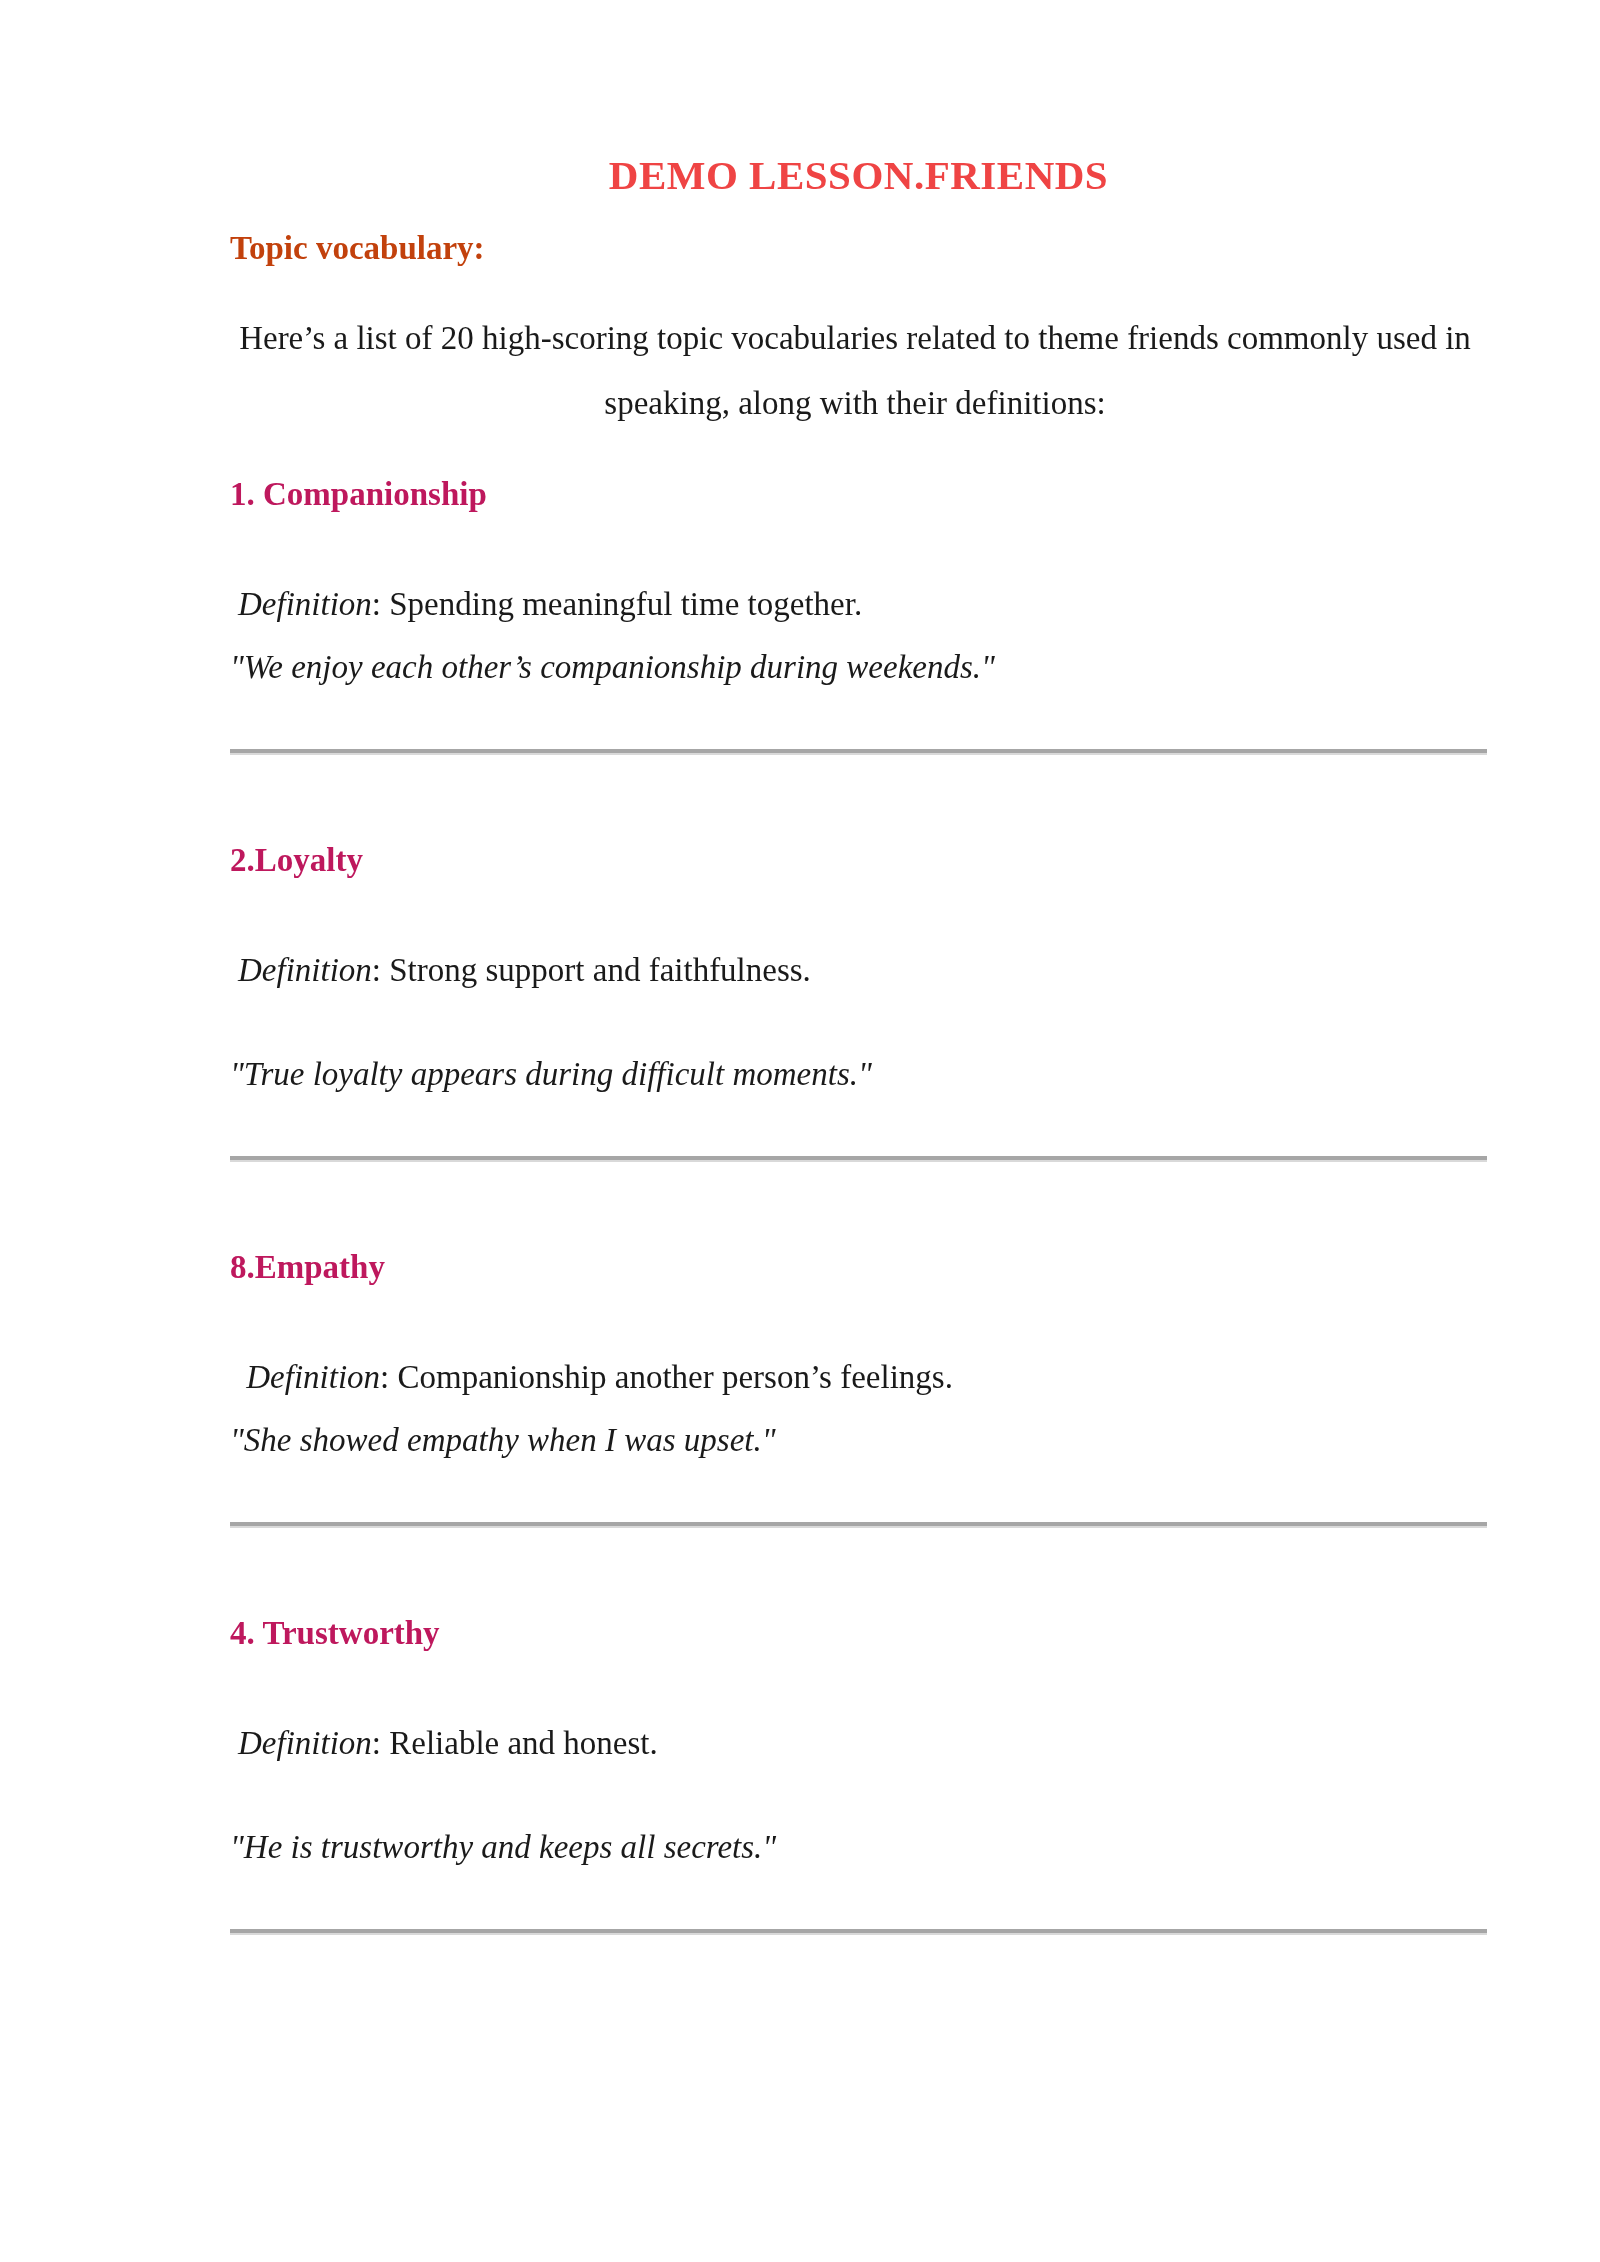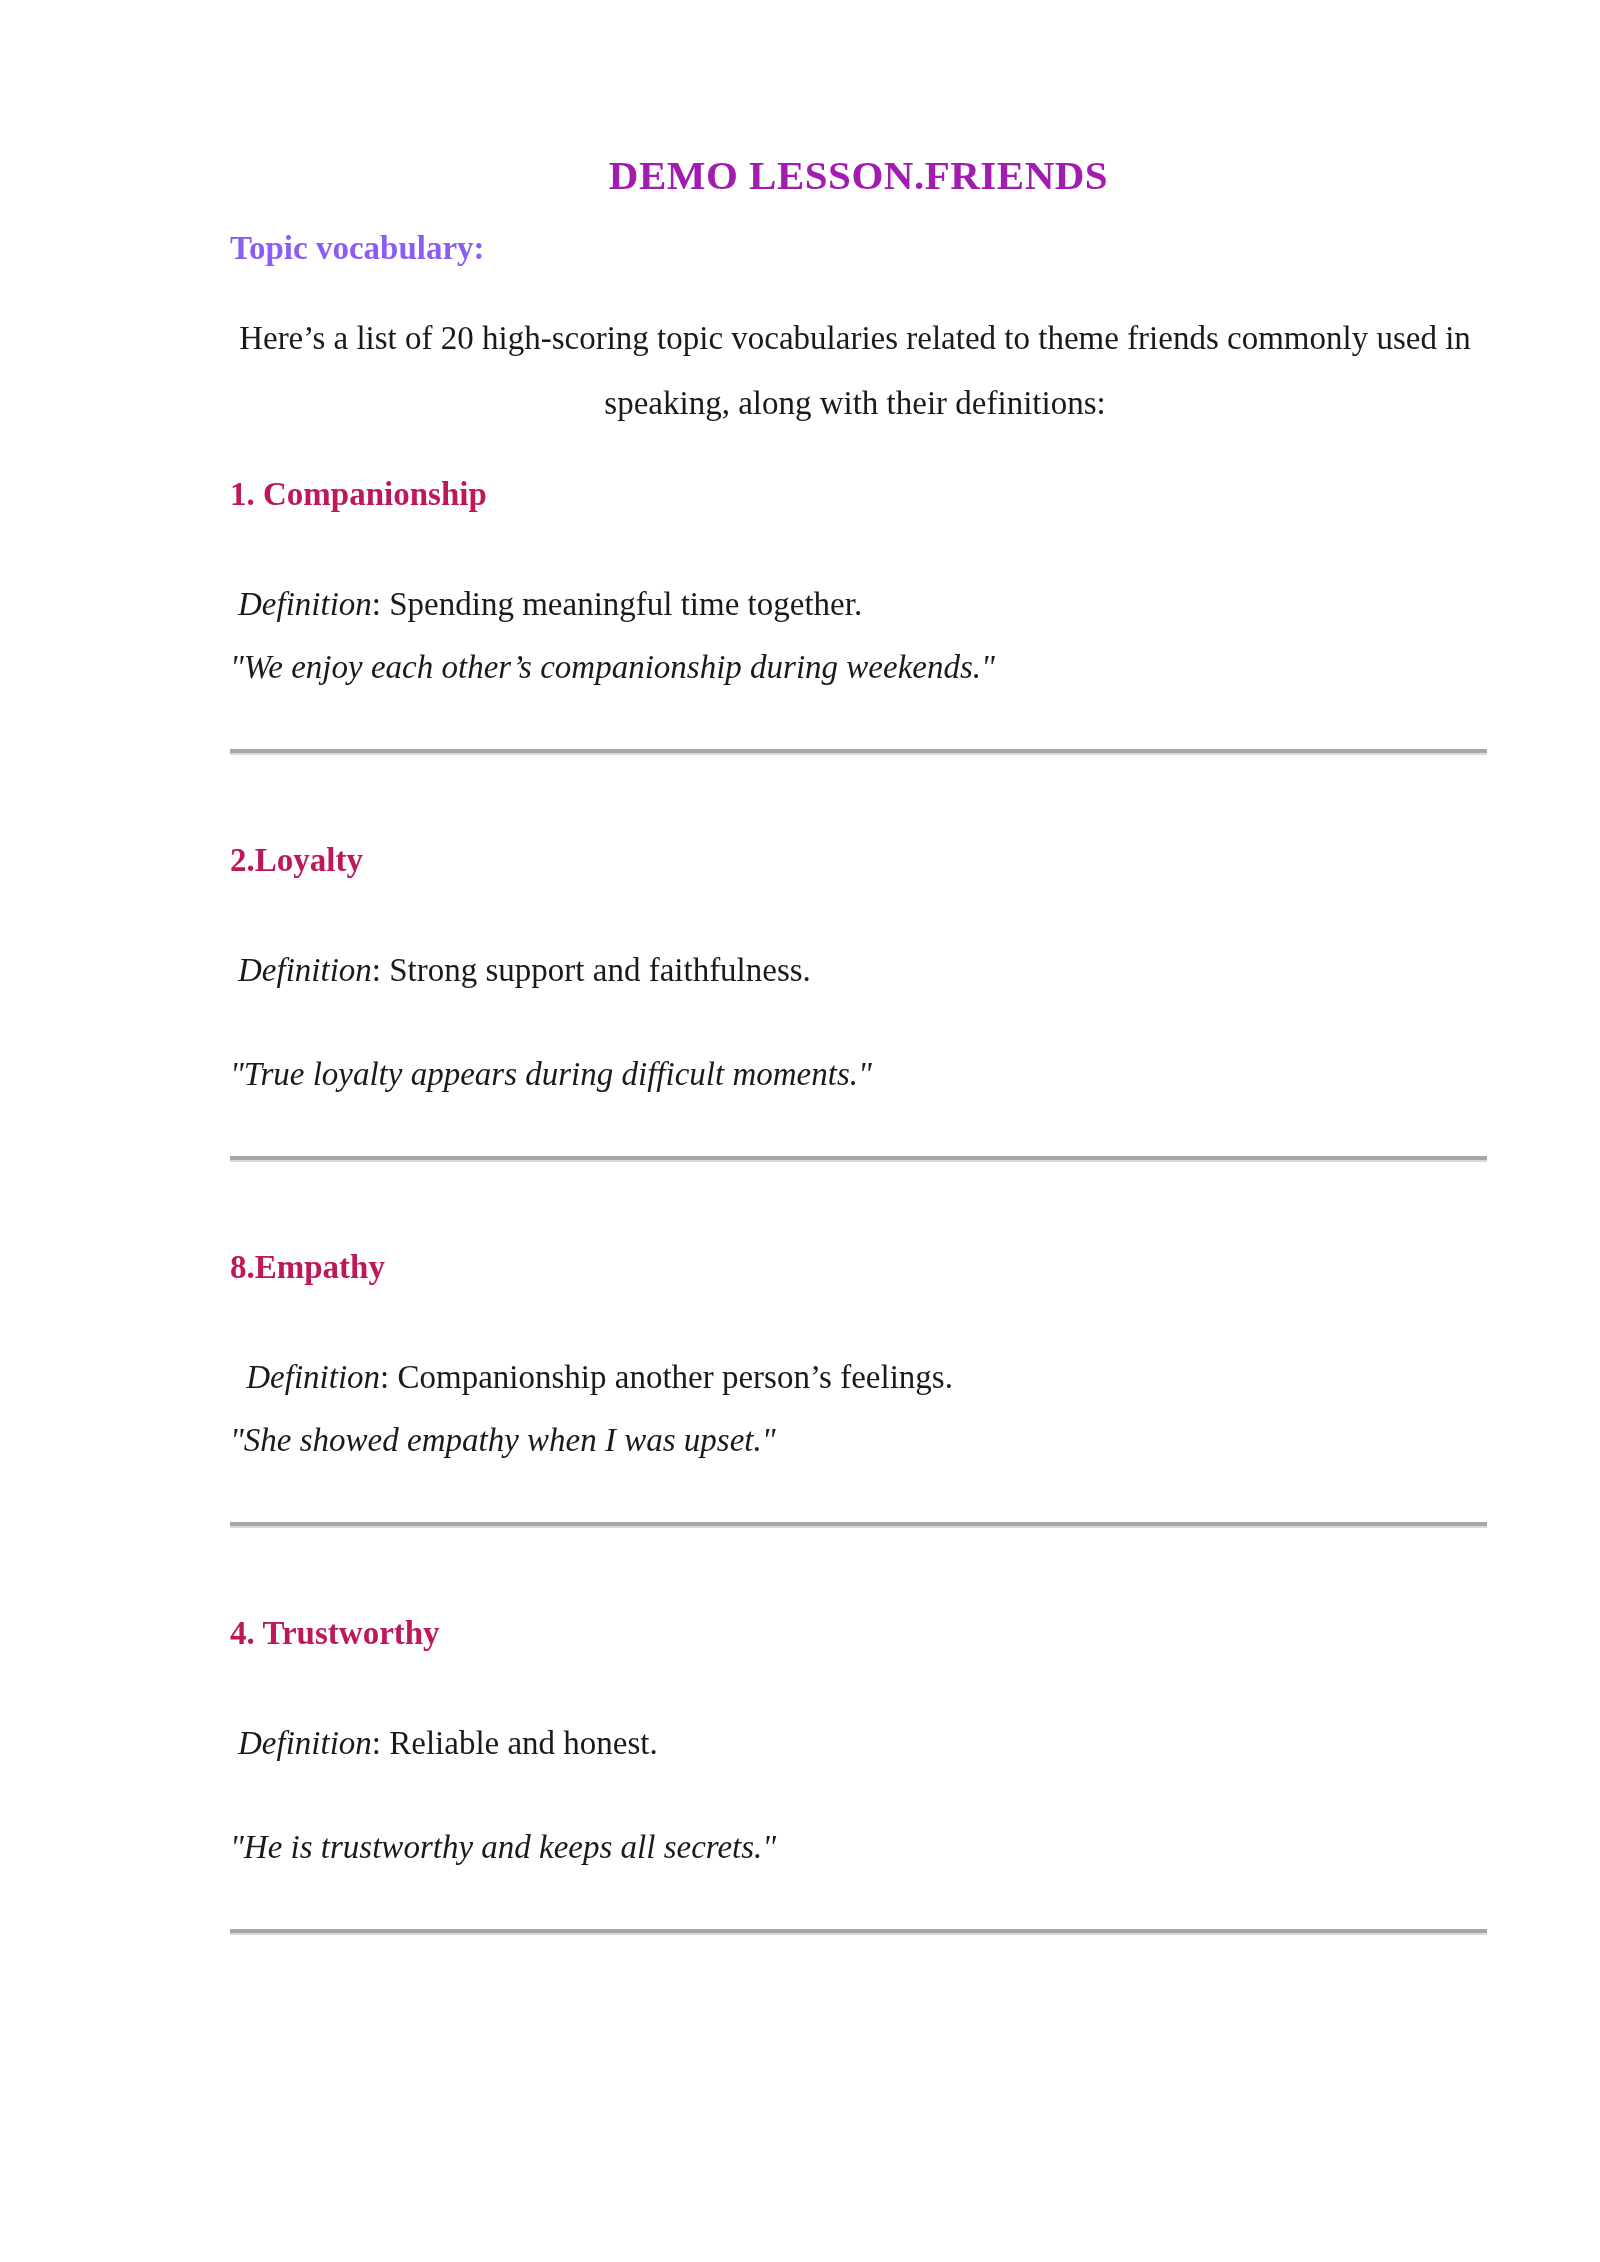--- a/index.html
+++ b/index.html
@@ -20,29 +20,29 @@
     height: 2262px;
     padding: 0 113px 0 230px;
   }
   .doc-title {
     margin: 150px 0 4px 0;
     width: 1257px;
     text-align: center;
     font-size: 41px;
     line-height: 50px;
     font-weight: bold;
-    color: #a21caf;
+    color: #ef4444;
     letter-spacing: 0.5px;
   }
   .topic-label {
     margin: 26px 0 0 0;
     font-size: 33px;
     line-height: 44px;
     font-weight: bold;
-    color: #8b5cf6;
+    color: #c2410c;
   }
   .intro {
     margin: 36px 0 0 0;
     max-width: 1250px;
     font-size: 33px;
     line-height: 65px;
     text-align: center;
   }
   .entry-heading {
     margin: 80px 0 0 0;

